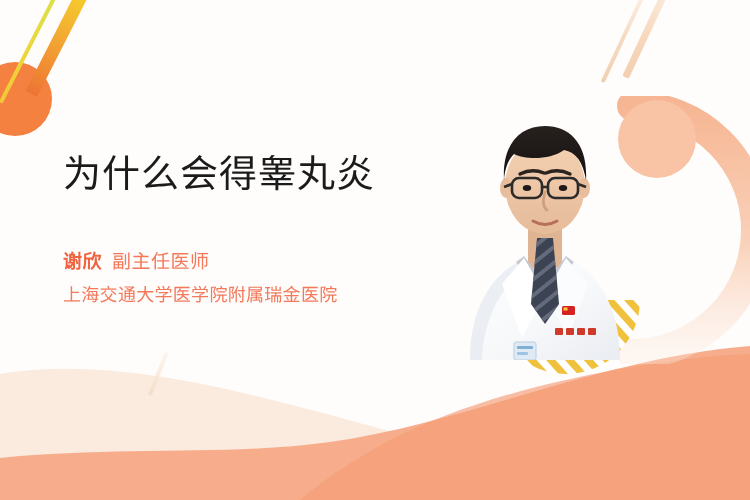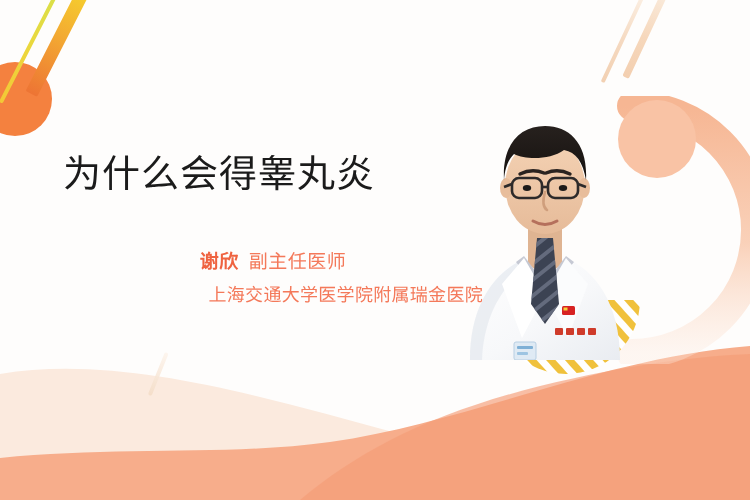--- a/index.html
+++ b/index.html
@@ -111,41 +111,40 @@
     position: absolute;
     left: 63px;
     top: 248px;
     width: 420px;
   }
   .credit-line1 {
     font-size: 19px;
     line-height: 1.5;
     margin: 0 0 6px 0;
     white-space: nowrap;
-    text-align: center;
   }
   .doc-name {
     color: #ef6340;
     font-weight: 700;
     letter-spacing: .5px;
   }
   .doc-rank {
     color: #f4795a;
     font-weight: 400;
     margin-left: 10px;
     letter-spacing: .5px;
   }
   .credit-line2 {
     font-size: 18px;
     line-height: 1.42;
     color: #f4795a;
     margin: 0;
     letter-spacing: .3px;
   }
-  .credit-line2 span { display: block; text-align: right; }
+  .credit-line2 span { display: block; }
 </style>
 </head>
 <body>
 
 <div id="card">
 
   <div class="deco circle-orange"></div>
 
   <svg class="deco wave-bottom" viewBox="0 0 750 170" preserveAspectRatio="none">
     <path d="M0,44 C120,24 260,66 400,104 C520,136 640,156 750,150 L750,170 L0,170 Z" fill="#fbeade"></path>

